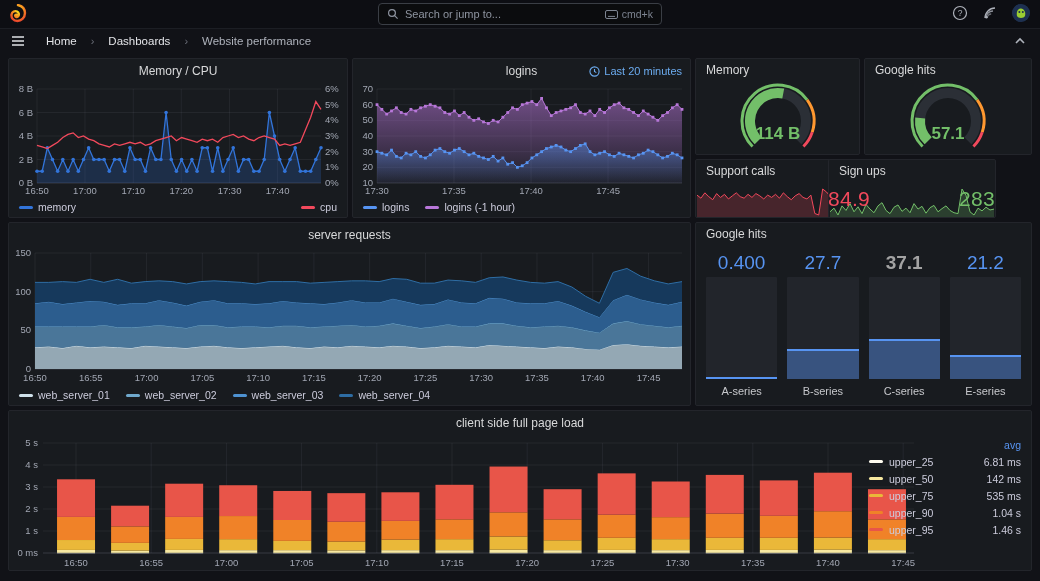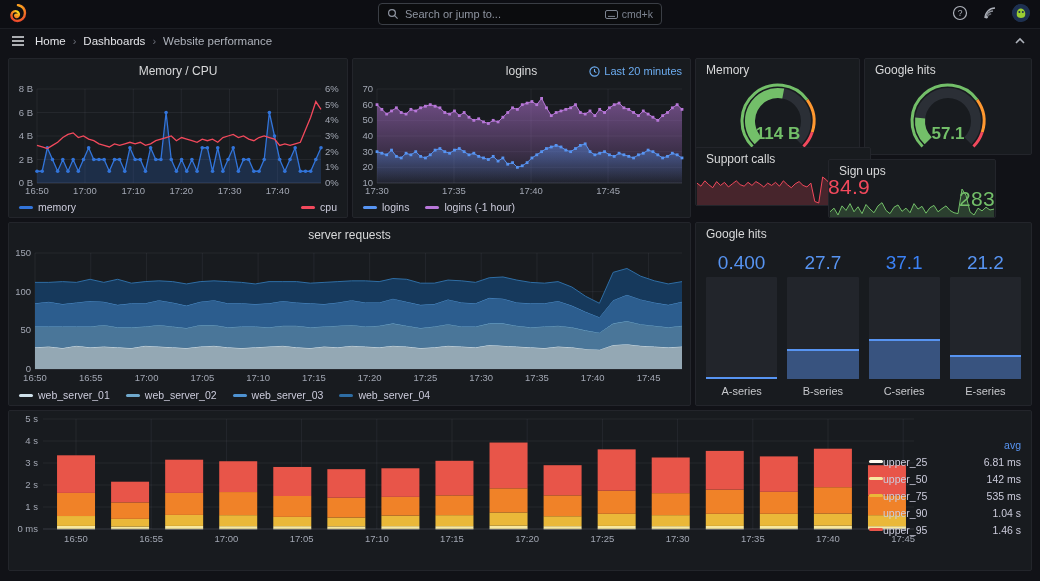--- a/index.html
+++ b/index.html
@@ -11,21 +11,21 @@
     background:#0b0c0e;border:1px solid #3a3e45;border-radius:4px;display:flex;align-items:center;
     padding:0 8px;gap:6px;font-size:11px;color:#8e94a0;cursor:text;}
   .searchbox .ph{flex:1;white-space:nowrap;}
   .kbd{display:flex;align-items:center;gap:4px;color:#7d8491;font-size:10.5px;}
   .top-icons{position:absolute;right:10px;top:4px;display:flex;align-items:center;gap:14px;}
   .ticon{width:16px;height:16px;cursor:pointer;}
   .avatar{width:18px;height:18px;border-radius:50%;background:#203046;overflow:hidden;cursor:pointer;}
   
   .crumbbar{position:absolute;top:28px;left:0;right:0;height:26px;display:flex;align-items:center;}
   .burger{margin-left:10px;width:16px;height:16px;cursor:pointer;}
-  .crumbs{display:flex;align-items:center;margin-left:9px;font-size:11.5px;gap:7px;}
+  .crumbs{display:flex;align-items:center;margin-left:20px;font-size:11.5px;gap:14px;}
   .crumb{color:#e3e4e8;font-weight:500;cursor:pointer;}
   .crumb.current{color:#aeb2bb;font-weight:400;}
   .crumb-sep{color:#6a6e78;font-size:11px;}
   .collapse{position:absolute;right:12px;top:5px;width:16px;height:16px;cursor:pointer;}
   
   .dash{position:absolute;top:58px;left:0;right:0;bottom:0;}
   .panel{position:absolute;background:#181B1F;border:1px solid #23252B;border-radius:2px;box-sizing:border-box;overflow:hidden;}
   .ptitle{margin:0;font-size:12px;font-weight:500;color:#D8D9DA;line-height:24px;height:24px;text-align:center;white-space:nowrap;cursor:pointer;}
   .ptitle.left{text-align:left;padding-left:10px;line-height:22px;height:22px;}
   .timerange{position:absolute;top:0;right:8px;height:24px;display:flex;align-items:center;gap:4px;
@@ -43,21 +43,21 @@
   .bg-row{position:absolute;top:28px;left:10px;right:10px;bottom:6px;display:flex;gap:10px;}
   .bg-col{flex:1;display:flex;flex-direction:column;cursor:default;}
   .bg-num{font-size:19px;text-align:center;height:26px;line-height:24px;font-weight:400;}
   .bg-track{flex:1;background:#22252B;position:relative;border-radius:1px;}
   .bg-fill{position:absolute;left:0;right:0;bottom:0;}
   .bg-label{height:20px;line-height:24px;text-align:center;font-size:11px;color:#C7C8CC;}
   
   .cl-legend{position:absolute;top:26px;right:10px;width:152px;font-size:10.5px;color:#CCCCDC;}
   .cl-legend .hdr{text-align:right;color:#5794F2;height:16px;line-height:16px;cursor:pointer;}
   .cl-row{display:flex;align-items:center;height:17px;cursor:pointer;}
-  .cl-row .nm{}
+  .cl-row .nm{margin-left:6px;}
   .cl-row .av{margin-left:auto;}
 </style>
 </head>
 <body>
 
 <header class="topbar">
   <div class="logo">
     <svg width="20" height="20" viewBox="0 0 20 20">
       <defs>
           <radialGradient id="glog" cx="50%" cy="35%" r="70%">
@@ -437,21 +437,21 @@
           <path d="M39.54415587728429 65.45584412271572 A36 36 0 1 1 94.1246117974981 18.83973091747096" fill="none" stroke="#73BF69" stroke-width="3"></path>
           <path d="M94.1246117974981 18.83973091747096 A36 36 0 0 1 99.23803458662553 51.1246117974981" fill="none" stroke="#FF9830" stroke-width="3"></path>
           <path d="M99.23803458662553 51.1246117974981 A36 36 0 0 1 90.45584412271575 65.45584412271569" fill="none" stroke="#F2495C" stroke-width="3"></path>
           <path d="M45.20101012677667 59.798989873223334 A28 28 0 1 1 84.79898987322335 59.798989873223306" fill="none" stroke="#2B2F36" stroke-width="10"></path>
           <path d="M45.20101012677667 59.798989873223334 A28 28 0 0 1 37.16909324725496 36.92743928945073" fill="none" stroke="#73BF69" stroke-width="10"></path>
           <text x="65" y="58" text-anchor="middle" font-size="17" fill="#73BF69" font-family="Liberation Sans, sans-serif" font-weight="600">57.1</text>
         </svg>
       </div>
   </section>
 
-  <section class="panel" style="left:695px;top:89px;width:176px;height:59px">
+  <section class="panel" style="left:695px;top:101px;width:176px;height:59px">
     <h2 class="ptitle left">Support calls</h2>
     <div class="stat-value red">84.9</div>
     <svg class="spark" id="svg-spark-support" width="161" height="30">
         <path d="M0,8.11764705882353 L3.926829268292683,11.176470588235293 L7.853658536585366,5.8235294117647065 L11.780487804878048,9.64705882352941 L15.707317073170731,12.705882352941176 L19.634146341463413,6.5882352941176485 L23.560975609756095,10.411764705882351 L27.48780487804878,7.35294117647059 L31.414634146341463,11.941176470588236 L35.34146341463415,8.88235294117647 L39.26829268292683,5.8235294117647065 L43.19512195121951,9.64705882352941 L47.12195121951219,11.176470588235293 L51.048780487804876,7.35294117647059 L54.97560975609756,10.411764705882351 L58.90243902439024,6.5882352941176485 L62.829268292682926,8.88235294117647 L66.7560975609756,11.941176470588236 L70.6829268292683,8.11764705882353 L74.60975609756098,10.411764705882351 L78.53658536585365,7.35294117647059 L82.46341463414635,11.176470588235293 L86.39024390243902,5.8235294117647065 L90.31707317073172,9.64705882352941 L94.24390243902438,12.705882352941176 L98.17073170731707,8.88235294117647 L102.09756097560975,6.5882352941176485 L106.02439024390245,10.411764705882351 L109.95121951219512,11.941176470588236 L113.8780487804878,8.11764705882353 L117.80487804878048,26.470588235294116 L121.73170731707317,28 L125.65853658536585,2 L129.58536585365854,5.058823529411765 L133.5121951219512,9.64705882352941 L137.4390243902439,11.941176470588236 L141.3658536585366,9.64705882352941 L145.2926829268293,12.705882352941176 L149.21951219512195,8.11764705882353 L153.14634146341461,11.176470588235293 L157.0731707317073,9.64705882352941 L161,10.411764705882351 L161,30 L0,30 Z" fill="rgba(242,73,92,0.22)"></path>
         <polyline points="0,8.11764705882353 3.926829268292683,11.176470588235293 7.853658536585366,5.8235294117647065 11.780487804878048,9.64705882352941 15.707317073170731,12.705882352941176 19.634146341463413,6.5882352941176485 23.560975609756095,10.411764705882351 27.48780487804878,7.35294117647059 31.414634146341463,11.941176470588236 35.34146341463415,8.88235294117647 39.26829268292683,5.8235294117647065 43.19512195121951,9.64705882352941 47.12195121951219,11.176470588235293 51.048780487804876,7.35294117647059 54.97560975609756,10.411764705882351 58.90243902439024,6.5882352941176485 62.829268292682926,8.88235294117647 66.7560975609756,11.941176470588236 70.6829268292683,8.11764705882353 74.60975609756098,10.411764705882351 78.53658536585365,7.35294117647059 82.46341463414635,11.176470588235293 86.39024390243902,5.8235294117647065 90.31707317073172,9.64705882352941 94.24390243902438,12.705882352941176 98.17073170731707,8.88235294117647 102.09756097560975,6.5882352941176485 106.02439024390245,10.411764705882351 109.95121951219512,11.941176470588236 113.8780487804878,8.11764705882353 117.80487804878048,26.470588235294116 121.73170731707317,28 125.65853658536585,2 129.58536585365854,5.058823529411765 133.5121951219512,9.64705882352941 137.4390243902439,11.941176470588236 141.3658536585366,9.64705882352941 145.2926829268293,12.705882352941176 149.21951219512195,8.11764705882353 153.14634146341461,11.176470588235293 157.0731707317073,9.64705882352941 161,10.411764705882351" fill="none" stroke="#F2495C" stroke-width="1"></polyline>
       </svg>
   </section>
 
   <section class="panel" style="left:828px;top:101px;width:168px;height:59px">
     <h2 class="ptitle left">Sign ups</h2>
@@ -537,37 +537,38 @@
           <div class="bg-label">A-series</div>
         </div>
         <div class="bg-col">
           <div class="bg-num" style="color: rgb(87, 148, 242);">27.7</div>
           <div class="bg-track">
             <div class="bg-fill" style="height: 27.7%; background: rgba(87, 148, 242, 0.42); border-top: 2px solid rgb(87, 148, 242);"></div>
           </div>
           <div class="bg-label">B-series</div>
         </div>
         <div class="bg-col">
-          <div class="bg-num" style="color: #3b82f6;">37.1</div>
+          <div class="bg-num" style="color: #a3a3a3; font-weight: bold;">37.1</div>
           <div class="bg-track">
             <div class="bg-fill" style="height: 37.1%; background: rgba(87, 148, 242, 0.42); border-top: 2px solid rgb(87, 148, 242);"></div>
           </div>
           <div class="bg-label">C-series</div>
         </div>
         <div class="bg-col">
           <div class="bg-num" style="color: rgb(87, 148, 242);">21.2</div>
           <div class="bg-track">
             <div class="bg-fill" style="height: 21.2%; background: rgba(87, 148, 242, 0.42); border-top: 2px solid rgb(87, 148, 242);"></div>
           </div>
           <div class="bg-label">E-series</div>
         </div>
       </div>
   </section>
 
   <section class="panel" style="left:8px;top:352px;width:1024px;height:161px">
+    <h2 class="ptitle">client side full page load</h2>
     <svg id="svg-client" width="920" height="137">
         <line x1="34" y1="118" x2="905" y2="118" stroke="rgba(204,204,220,0.18)"></line>
         <text x="29" y="121" text-anchor="end" font-size="9.5" fill="#A2A7B3" font-family="Liberation Sans, sans-serif">0 ms</text>
         <line x1="34" y1="96" x2="905" y2="96" stroke="rgba(204,204,220,0.07)"></line>
         <text x="29" y="99" text-anchor="end" font-size="9.5" fill="#A2A7B3" font-family="Liberation Sans, sans-serif">1 s</text>
         <line x1="34" y1="74" x2="905" y2="74" stroke="rgba(204,204,220,0.07)"></line>
         <text x="29" y="77" text-anchor="end" font-size="9.5" fill="#A2A7B3" font-family="Liberation Sans, sans-serif">2 s</text>
         <line x1="34" y1="52" x2="905" y2="52" stroke="rgba(204,204,220,0.07)"></line>
         <text x="29" y="55" text-anchor="end" font-size="9.5" fill="#A2A7B3" font-family="Liberation Sans, sans-serif">3 s</text>
         <line x1="34" y1="30" x2="905" y2="30" stroke="rgba(204,204,220,0.07)"></line>

